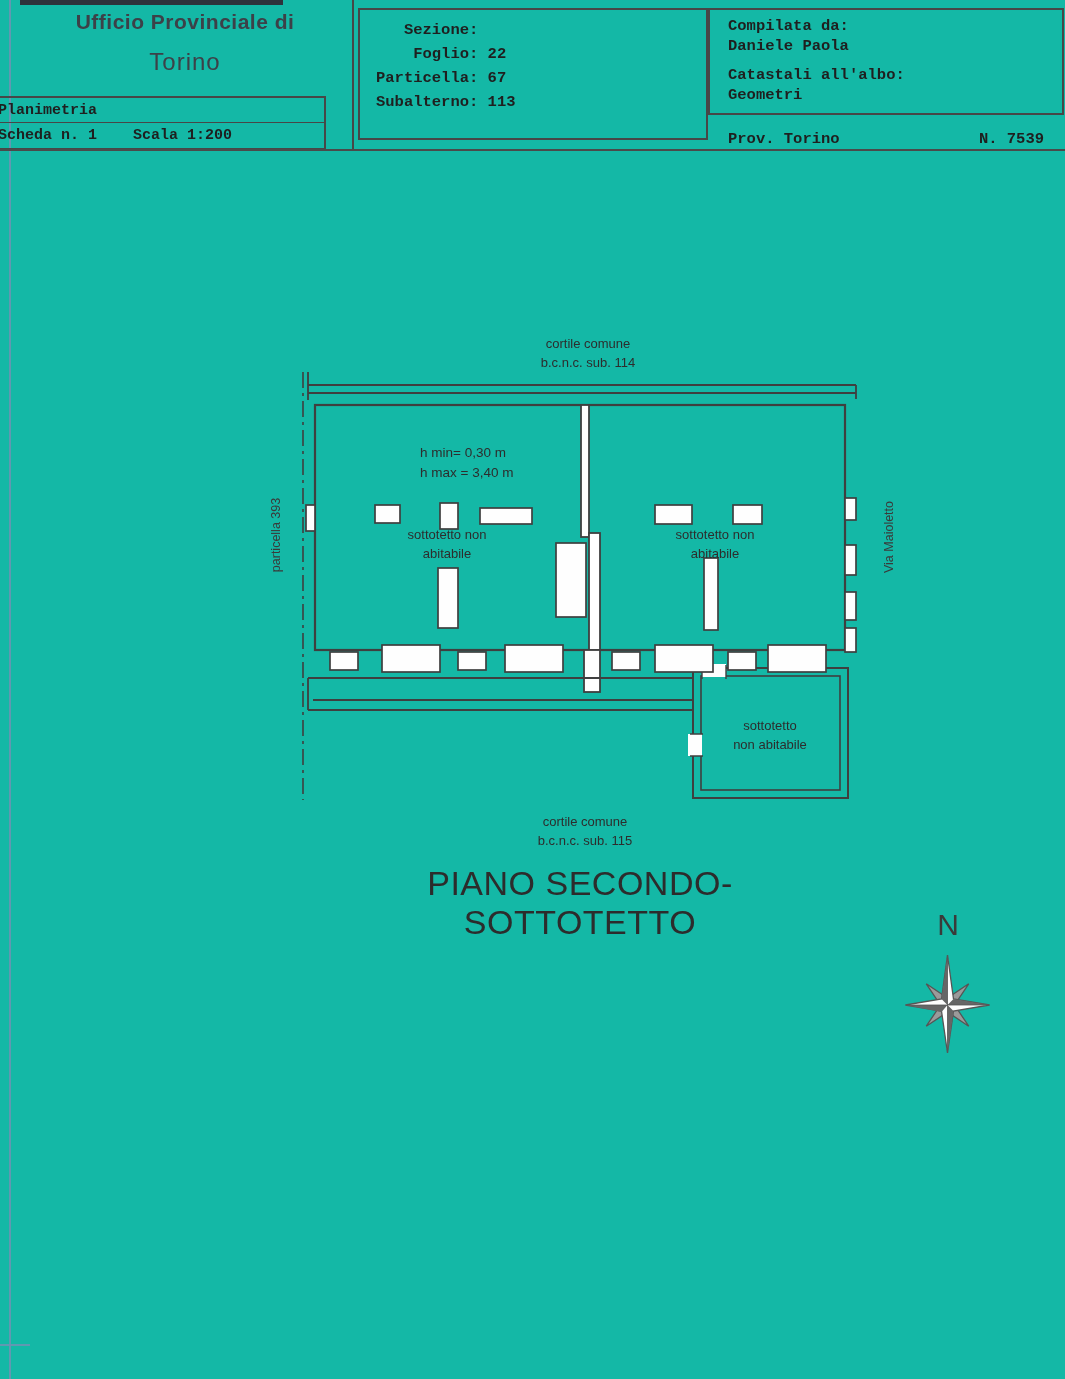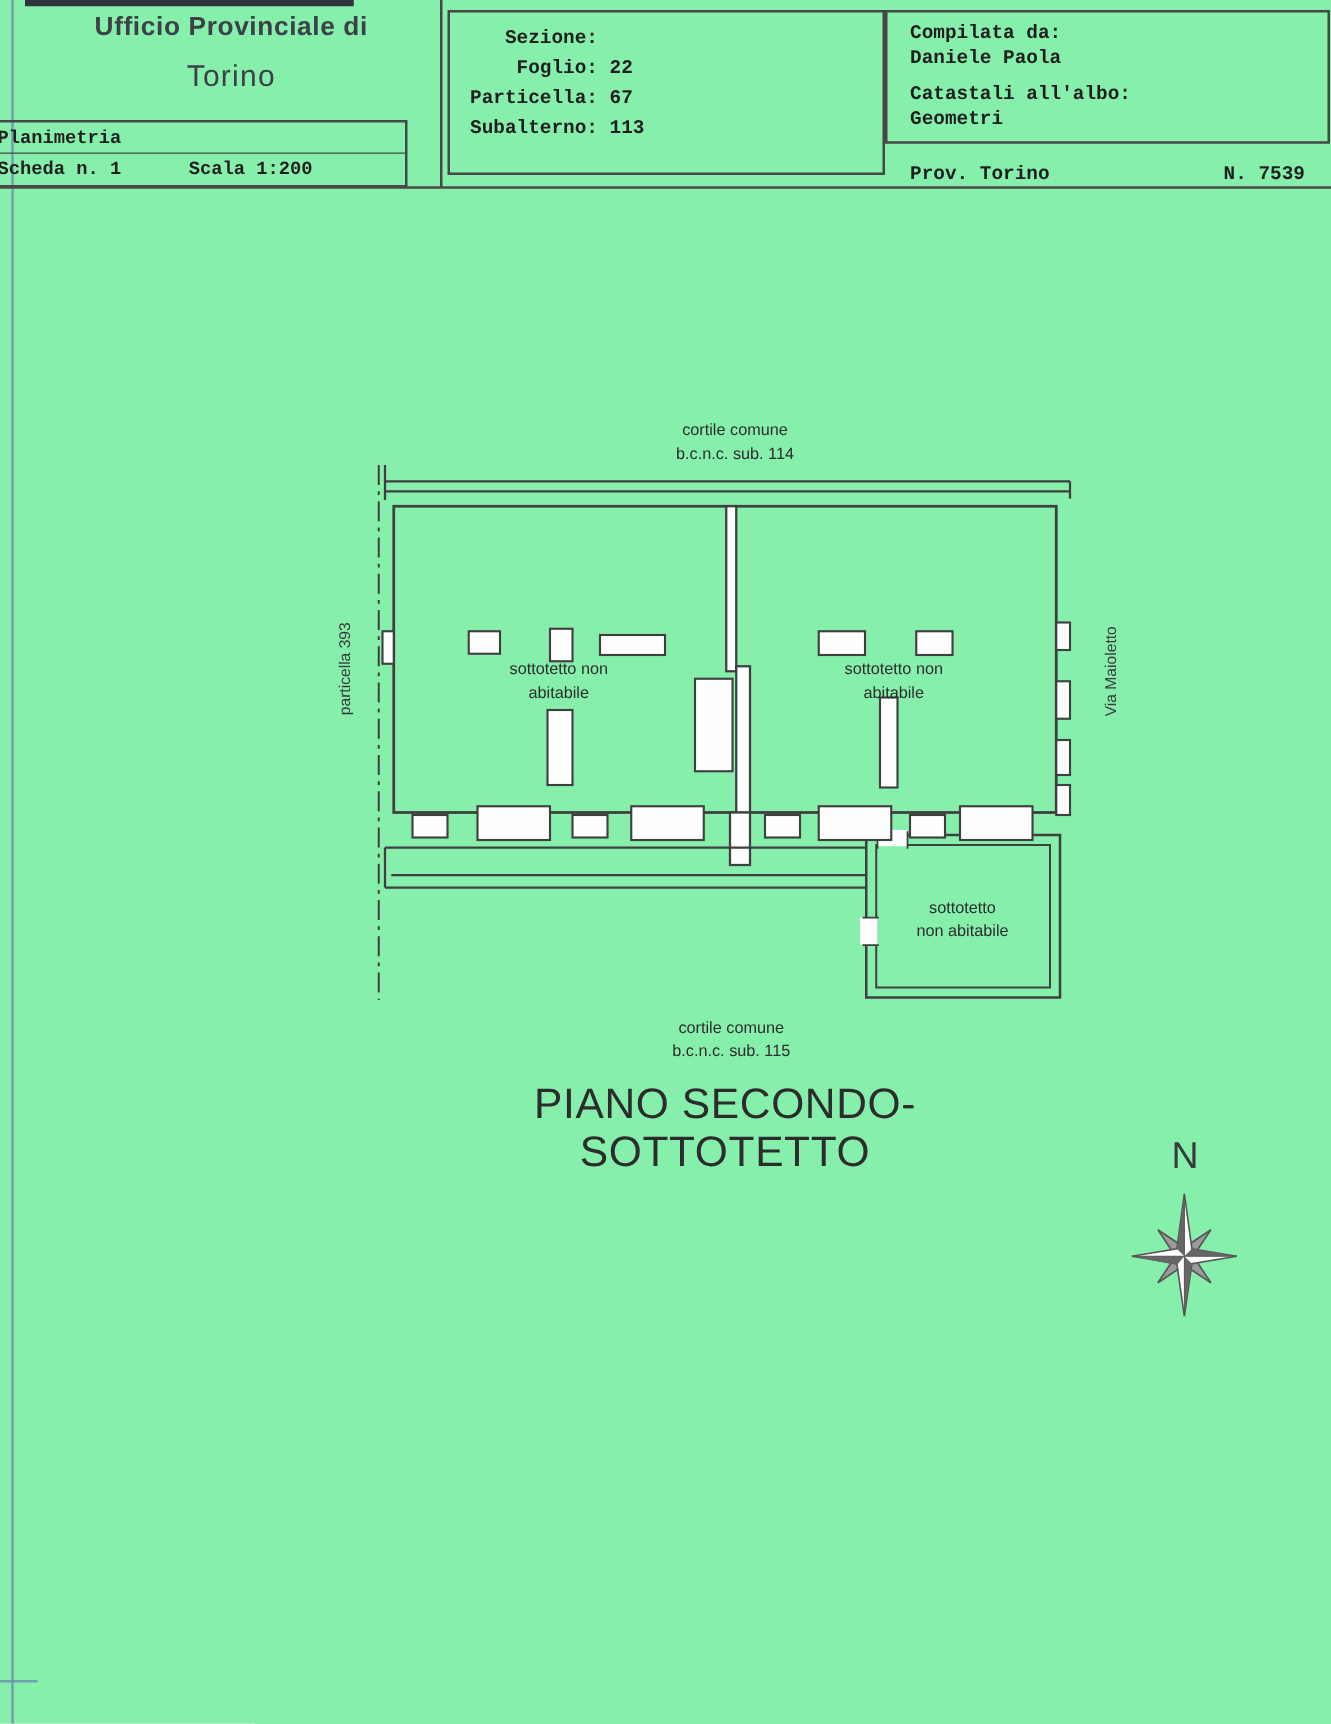--- a/index.html
+++ b/index.html
@@ -1,40 +1,40 @@
 <!DOCTYPE html>
 <html><head>
 <meta charset="utf-8">
 <style>
   html,body{margin:0;padding:0;background:#e8e8e8;}
   #page{
     position:relative;
     width:1065px;height:1379px;
-    background:#86efac;
+    background:#14b8a6;
     overflow:hidden;
     font-family:"Liberation Sans",sans-serif;
     color:#2f2f2f;
   }
   .abs{position:absolute;}
   .mono{
     font-family:"Liberation Mono","DejaVu Sans Mono",monospace;
     font-weight:600;color:#1f1f1f;
   }
   
   #margin-line{left:9px;top:0;width:2px;height:1379px;background:rgba(110,146,179,.85);}
   #margin-tick{left:0;top:1344px;width:30px;height:2px;background:rgba(110,146,179,.85);}
   #top-bar{left:20px;top:0;width:263px;height:5px;background:#2e333b;}
   #office-block{left:30px;top:10px;width:310px;text-align:center;color:#3c4148;}
   #office-line1{font-size:21px;font-weight:600;letter-spacing:.5px;}
   #office-line2{font-size:24px;font-weight:400;margin-top:14px;letter-spacing:1px;}
   #header-vline{left:352px;top:0;width:2px;height:150px;background:#474747;}
   #plan-box{left:-14px;top:96px;width:336px;border:2px solid #474747;background:transparent;}
   #plan-box .row1{height:24px;border-bottom:1.5px solid #474747;display:flex;align-items:center;padding-left:10px;font-size:15px;}
   #plan-box .row2{height:25px;display:flex;align-items:center;padding-left:10px;font-size:15px;}
-  #plan-box .scala{margin-left:54px;}
+  #plan-box .scala{margin-left:36px;}
   #cadastral-box{left:358px;top:8px;width:350px;height:132px;border:2px solid #474747;box-sizing:border-box;padding:8px 0 0 16px;}
   #cadastral-box .line{white-space:pre;font-size:15.5px;line-height:24px;}
   #author-box{left:708px;top:8px;width:356px;height:107px;border:2px solid #474747;box-sizing:border-box;padding:6px 18px 12px 18px;}
   #author-box .line{font-size:15.5px;line-height:20px;white-space:pre;}
   #author-box .grp{margin-bottom:9px;}
   #author-row{display:flex;justify-content:space-between;margin-top:24px;}
   #header-rule{left:0;top:149px;width:1065px;height:2px;background:#4a4a4a;}
   
   .plan-label{font-size:13px;line-height:19px;color:#2d2d2d;text-align:center;}
   .vlabel{width:120px;height:16px;transform:rotate(-90deg);text-align:center;font-size:12.5px;color:#3a3a3a;}
@@ -147,20 +147,24 @@
   </svg>
 
   <div class="abs plan-label" style="left:468px;top:334px;width:240px;">
     <div>cortile comune</div>
     <div>b.c.n.c. sub. 114</div>
   </div>
 
   <div class="abs vlabel" style="left:217px;top:527px;">particella 393</div>
   <div class="abs vlabel" style="left:830px;top:529px;">Via Maioletto</div>
 
+  <div class="abs" id="height-note">
+    <div>h min= 0,30 m</div>
+    <div>h max = 3,40 m</div>
+  </div>
 
   <div class="abs plan-label" style="left:377px;top:525px;width:140px;">
     <div>sottotetto non</div>
     <div>abitabile</div>
   </div>
 
   <div class="abs plan-label" style="left:645px;top:525px;width:140px;">
     <div>sottotetto non</div>
     <div>abitabile</div>
   </div>

